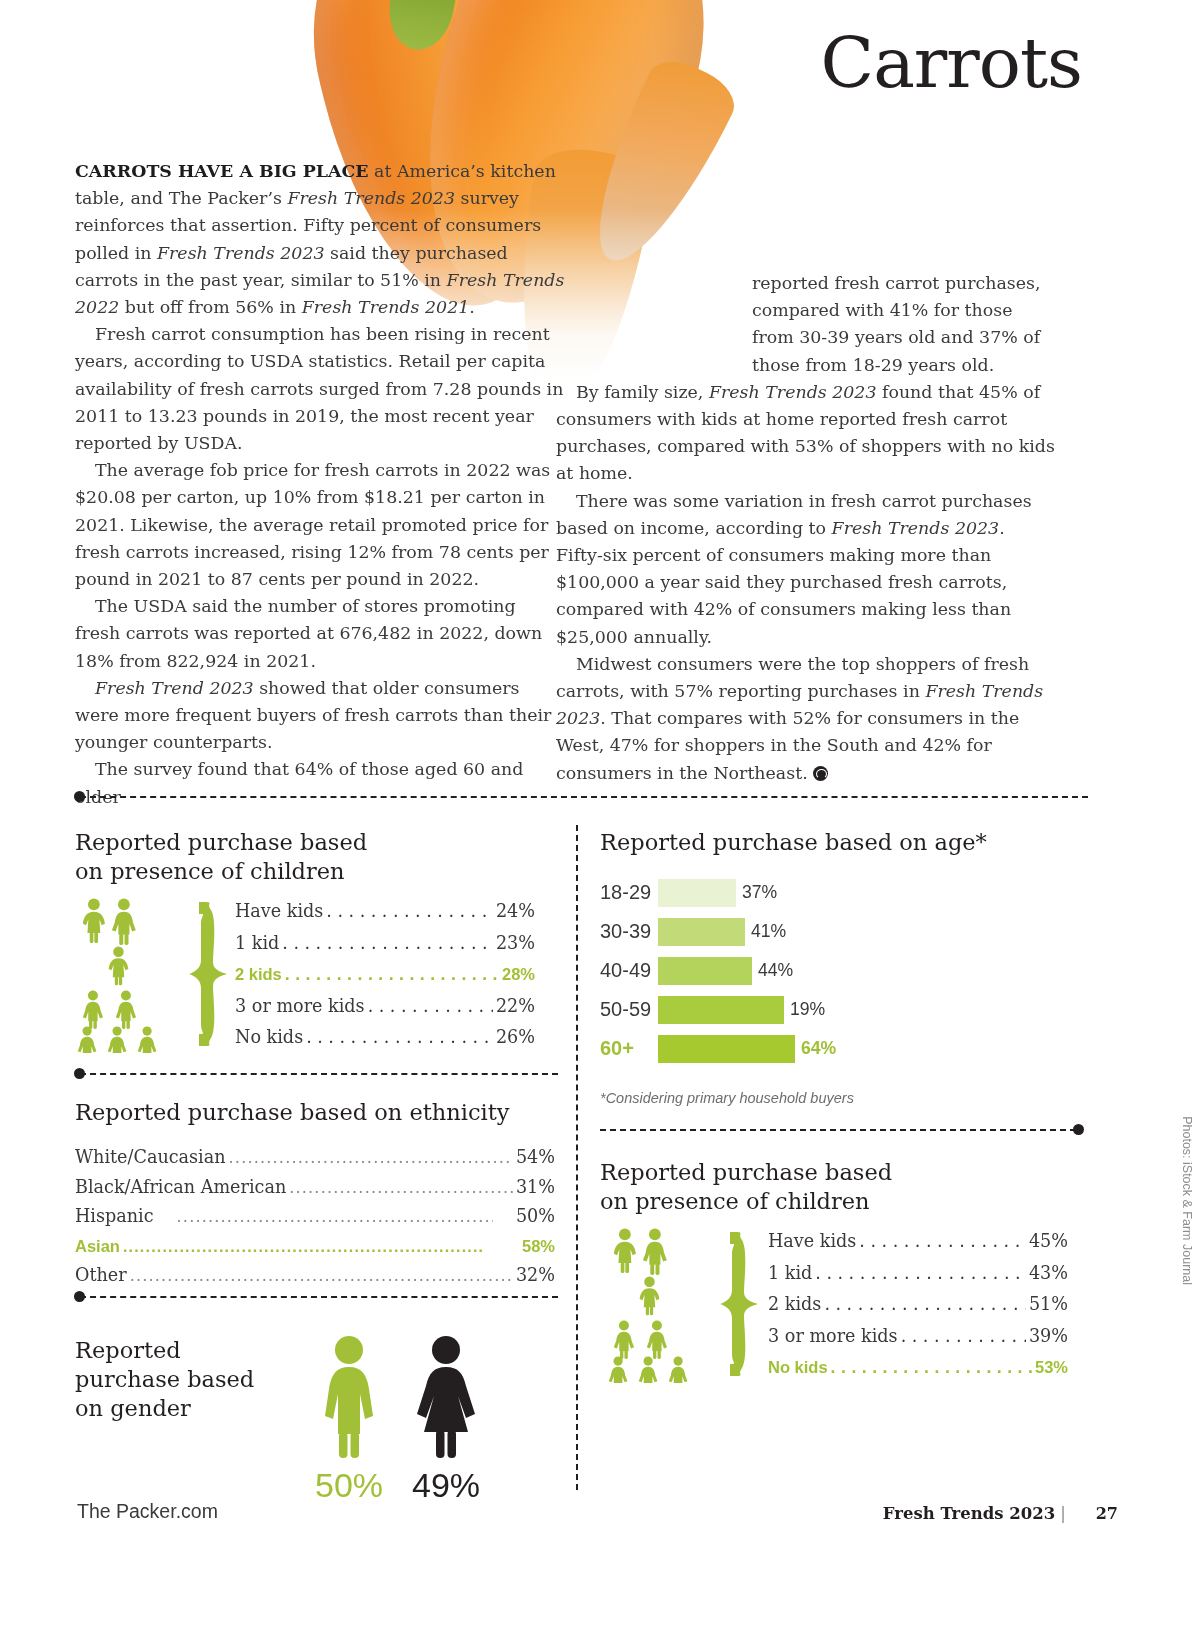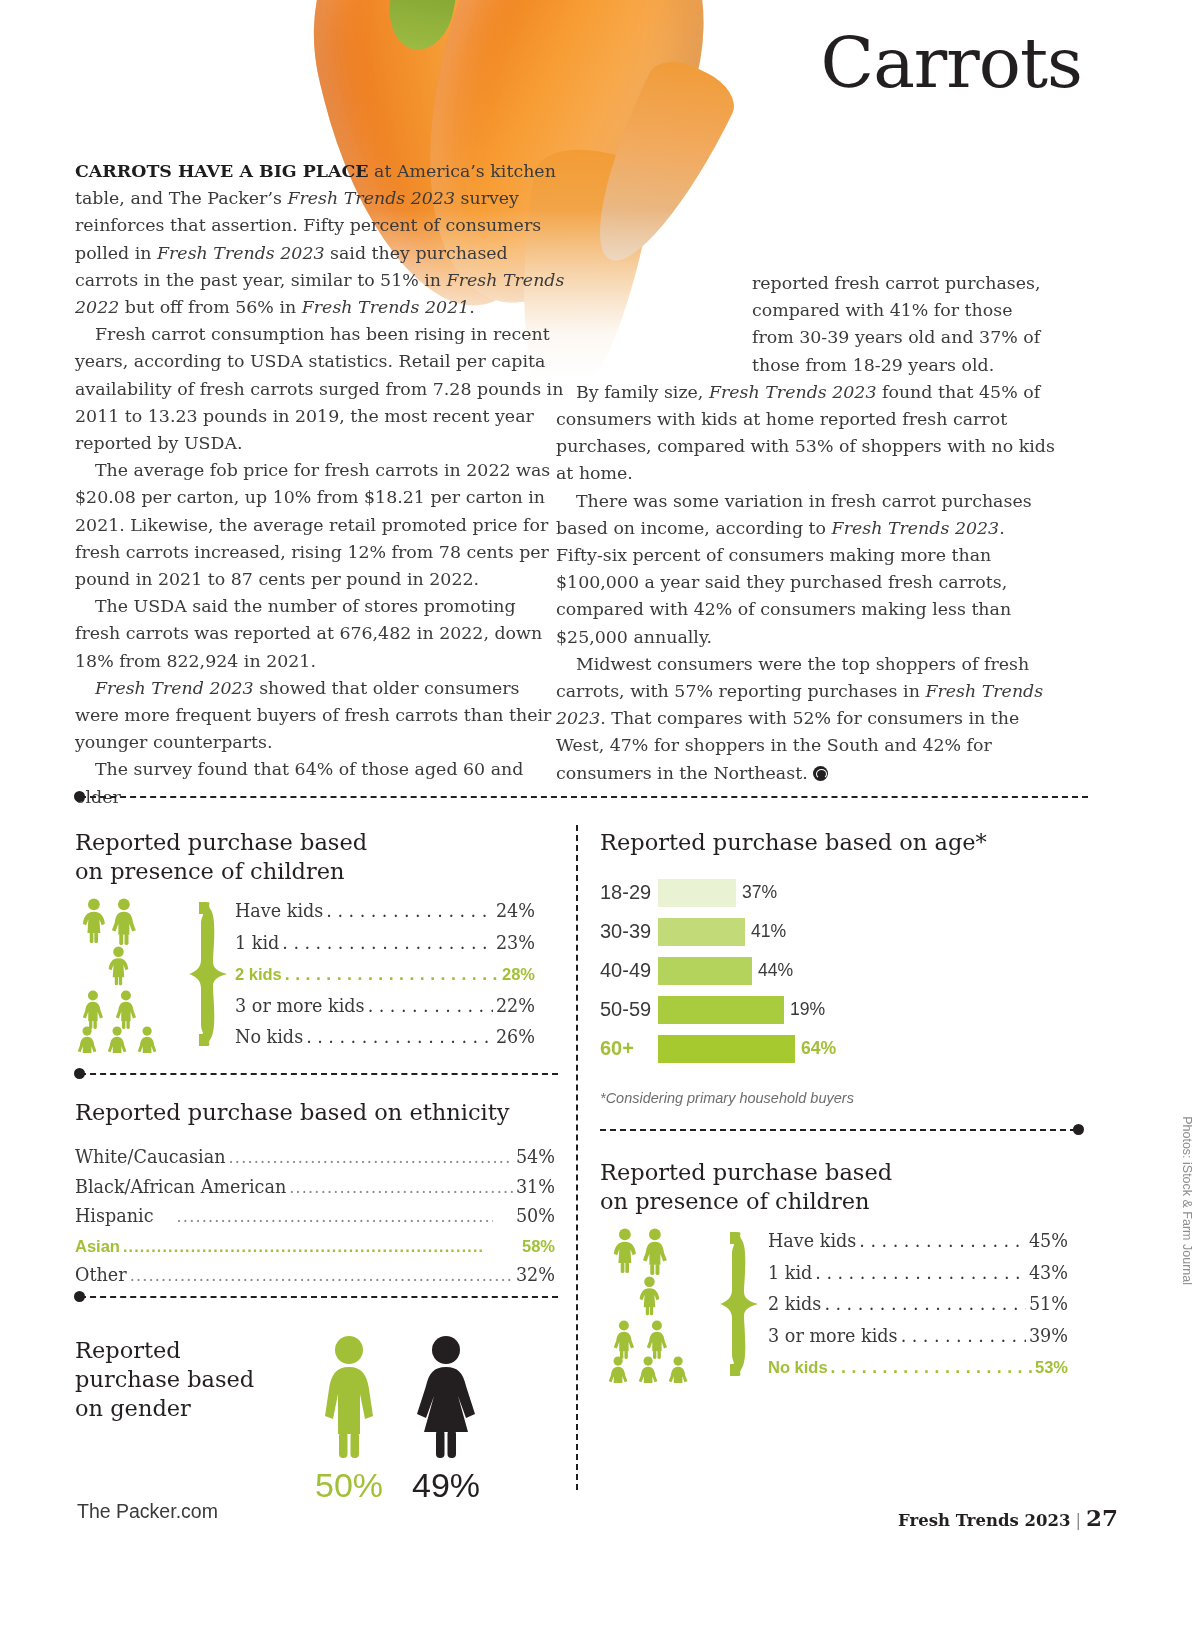--- a/index.html
+++ b/index.html
@@ -160,21 +160,21 @@
   
   .footer-left {
     position:absolute; left: 77px; top: 1500px;
     font-family:"Liberation Sans", sans-serif; font-size: 19.5px; color:#3a3a3c;
   }
   .footer-right {
     position:absolute; right: 82px; top: 1504px;
     font-family:"DejaVu Serif", serif; font-size: 16.5px; color:#231f20; font-weight:700;
   }
   .footer-right .sep { color:#8a8a8c; font-weight:400; margin:0 5px; }
-  .footer-right .pg { font-size: 23px; }
+  .footer-right .pg { font-size: 16px; margin-left: 25px; }
   .credit {
     position:absolute; right: 6px; top: 1285px;
     transform-origin: right top; transform: rotate(90deg) translate(0,0);
     font-family:"Liberation Sans", sans-serif; font-size: 12.5px; color:#8e8e90;
     white-space: nowrap;
   }
 </style>
 </head>
 <body>
 

